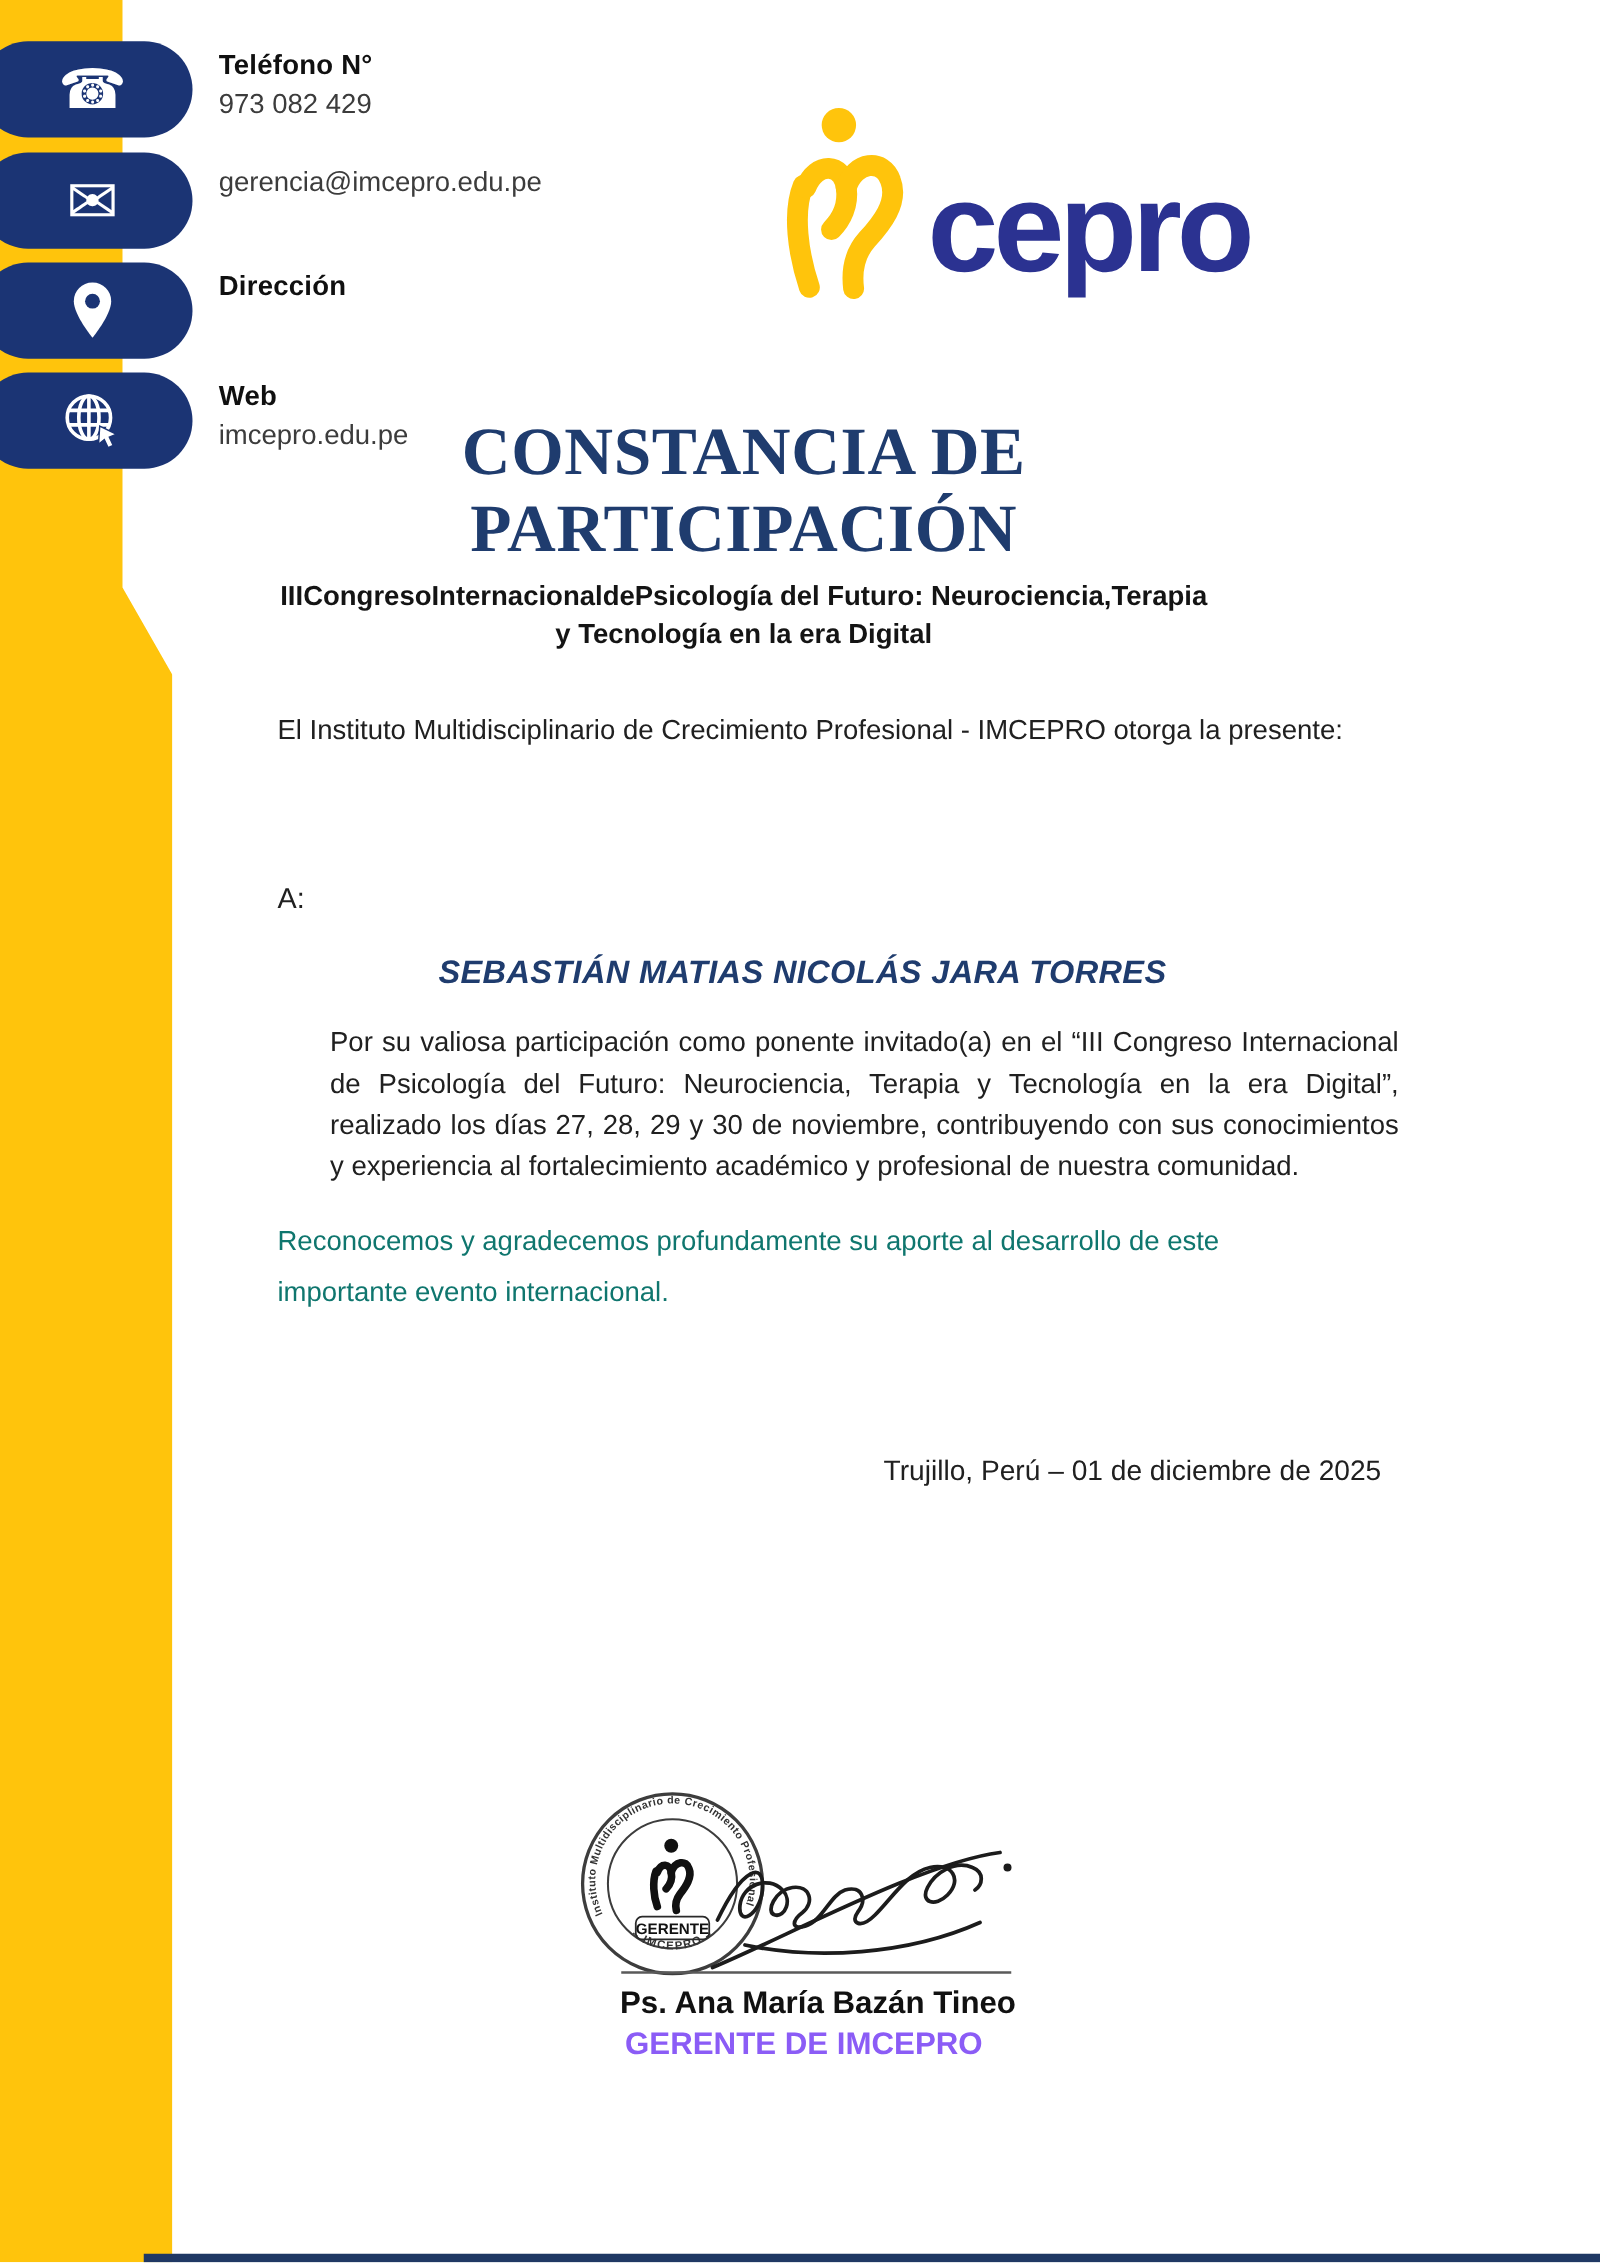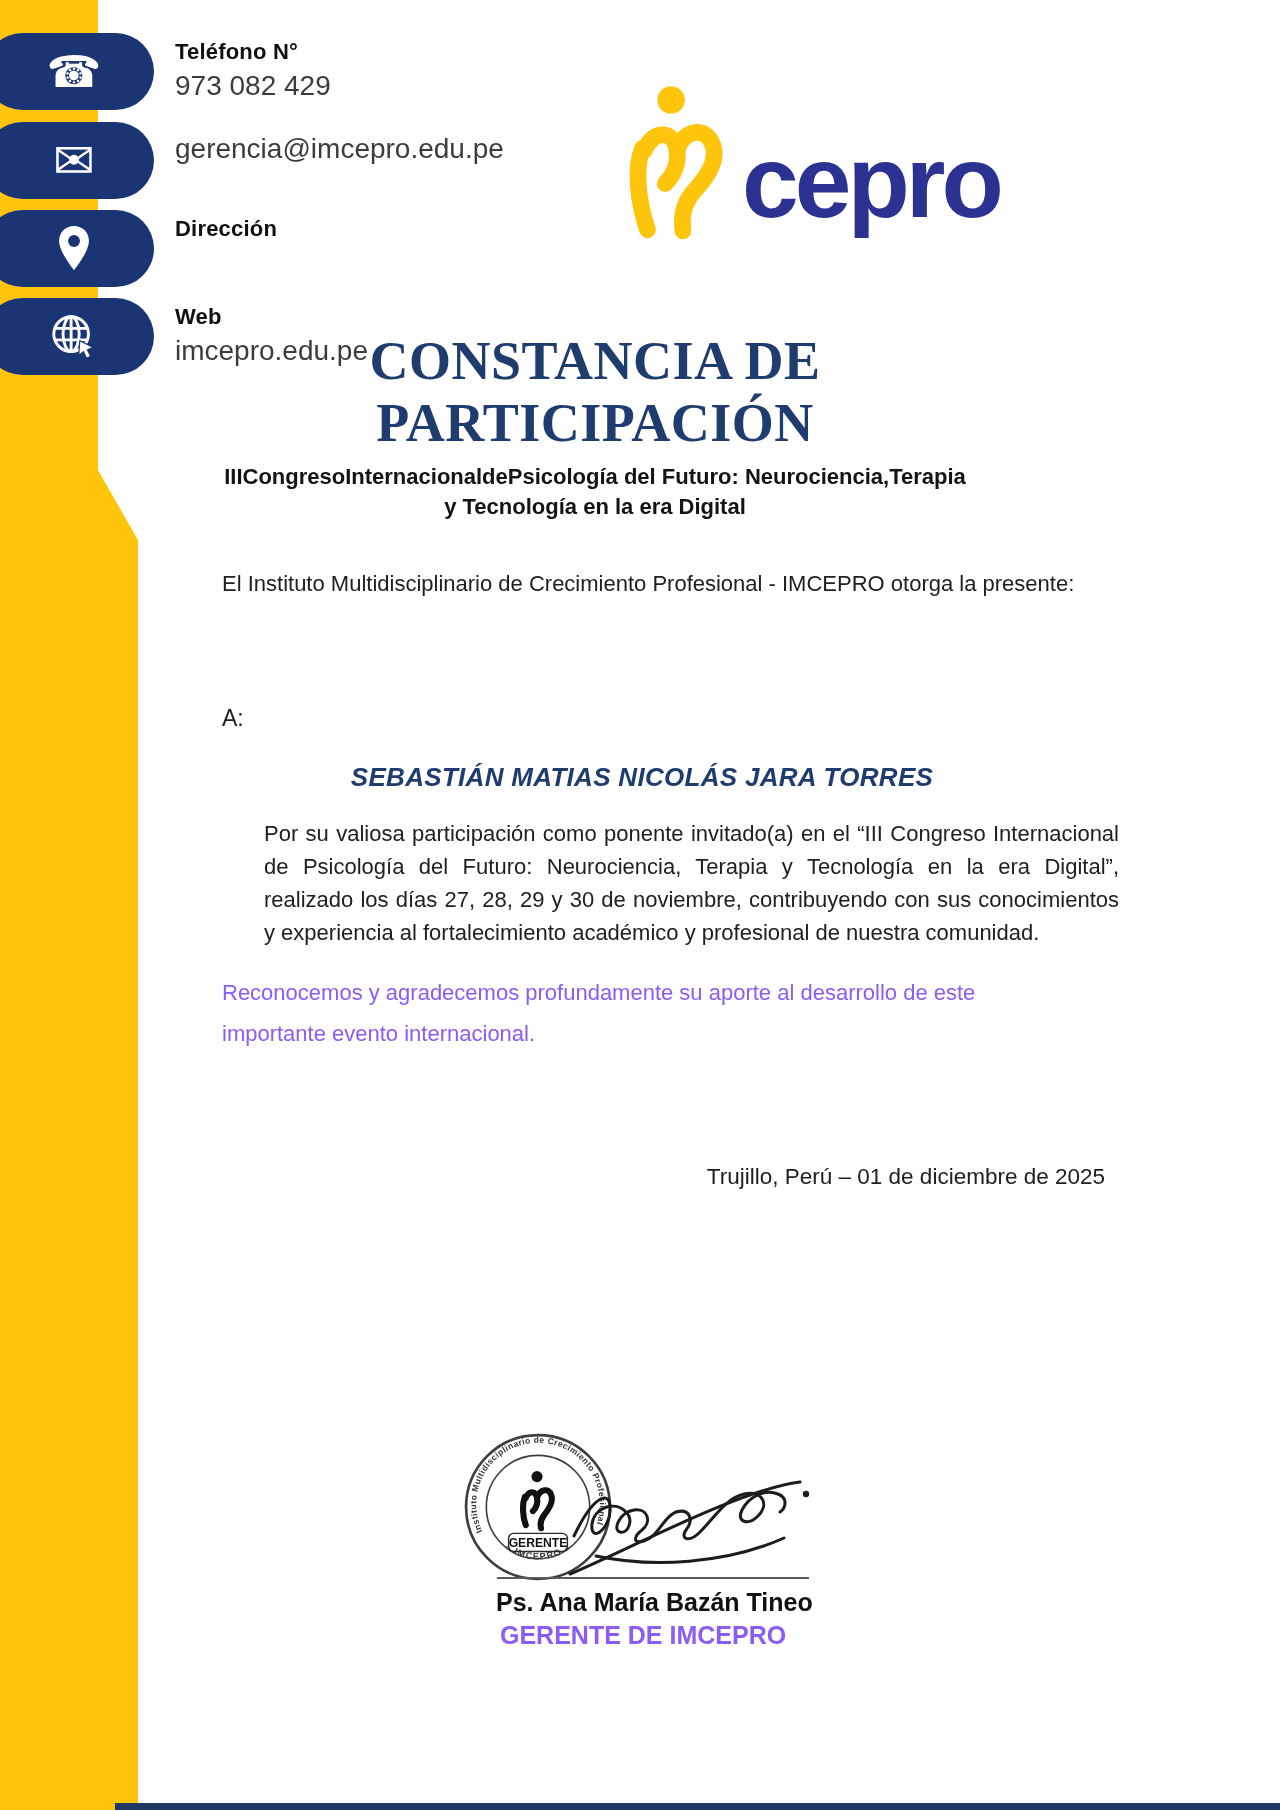--- a/index.html
+++ b/index.html
@@ -18,21 +18,21 @@
   
   .contact-row{position:absolute;left:0;}
   .pill{
     position:absolute;left:-16px;top:0;width:170px;height:77px;background:#1B3474;
     border-radius:40px;display:flex;align-items:center;justify-content:center;
   }
   .pill .glyph{color:#ffffff;font-size:44px;line-height:1;margin-left:10px;}
   .pill svg{margin-left:10px;}
   .ctext{position:absolute;left:175px;top:6px;width:420px;}
   .clabel{font-weight:bold;font-size:22px;color:#101010;letter-spacing:.2px;}
-  .cvalue{font-size:28px;color:#3c3c3c;margin-top:5px;}
+  .cvalue{font-size:22px;color:#3c3c3c;margin-top:5px;}
 
   
   #logo{position:absolute;left:618px;top:85px;display:flex;align-items:flex-start;}
   #logo-word{
     font-size:102px;font-weight:bold;color:#2B3291;letter-spacing:-4px;line-height:1;
     margin-left:6px;margin-top:46px;
   }
 
   
   #cert-title{
@@ -41,21 +41,21 @@
     color:#1F3C6E;letter-spacing:.5px;
   }
   #event{position:absolute;left:150px;top:462px;width:890px;text-align:center;
     font-weight:bold;font-size:22px;line-height:30px;color:#141414;}
   #intro{position:absolute;left:222px;top:568px;width:855px;font-size:22px;line-height:31px;color:#202020;}
   #to-label{position:absolute;left:222px;top:705px;font-size:23px;color:#202020;}
   #recipient{position:absolute;left:252px;top:762px;width:780px;text-align:center;
     font-size:26px;font-weight:bold;font-style:italic;color:#1F3C6E;letter-spacing:.3px;}
   #body-par{position:absolute;left:222px;top:817px;width:855px;font-size:22px;line-height:33px;
     text-align:justify;color:#202020;margin-left:42px;}
-  #closing-par{position:absolute;left:222px;top:972px;width:790px;font-size:22px;line-height:41px;color:#8b5cf6;}
+  #closing-par{position:absolute;left:222px;top:972px;width:790px;font-size:22px;line-height:41px;color:#0f766e;}
   #date-line{position:absolute;left:500px;top:1148px;width:605px;text-align:right;font-size:22.5px;color:#202020;margin-top:16px;}
 
   
   #stamp{position:absolute;left:462px;top:1430px;}
   #signature-svg{position:absolute;left:568px;top:1424px;}
   #sig-line{position:absolute;left:497px;top:1577px;width:312px;height:2px;background:#5a5a5a;}
   #signer-name{position:absolute;left:496px;top:1588px;font-size:25px;font-weight:bold;color:#111;}
   #signer-role{position:absolute;left:500px;top:1621px;font-size:25px;font-weight:bold;color:#8b5cf6;}
 </style>
 </head>

